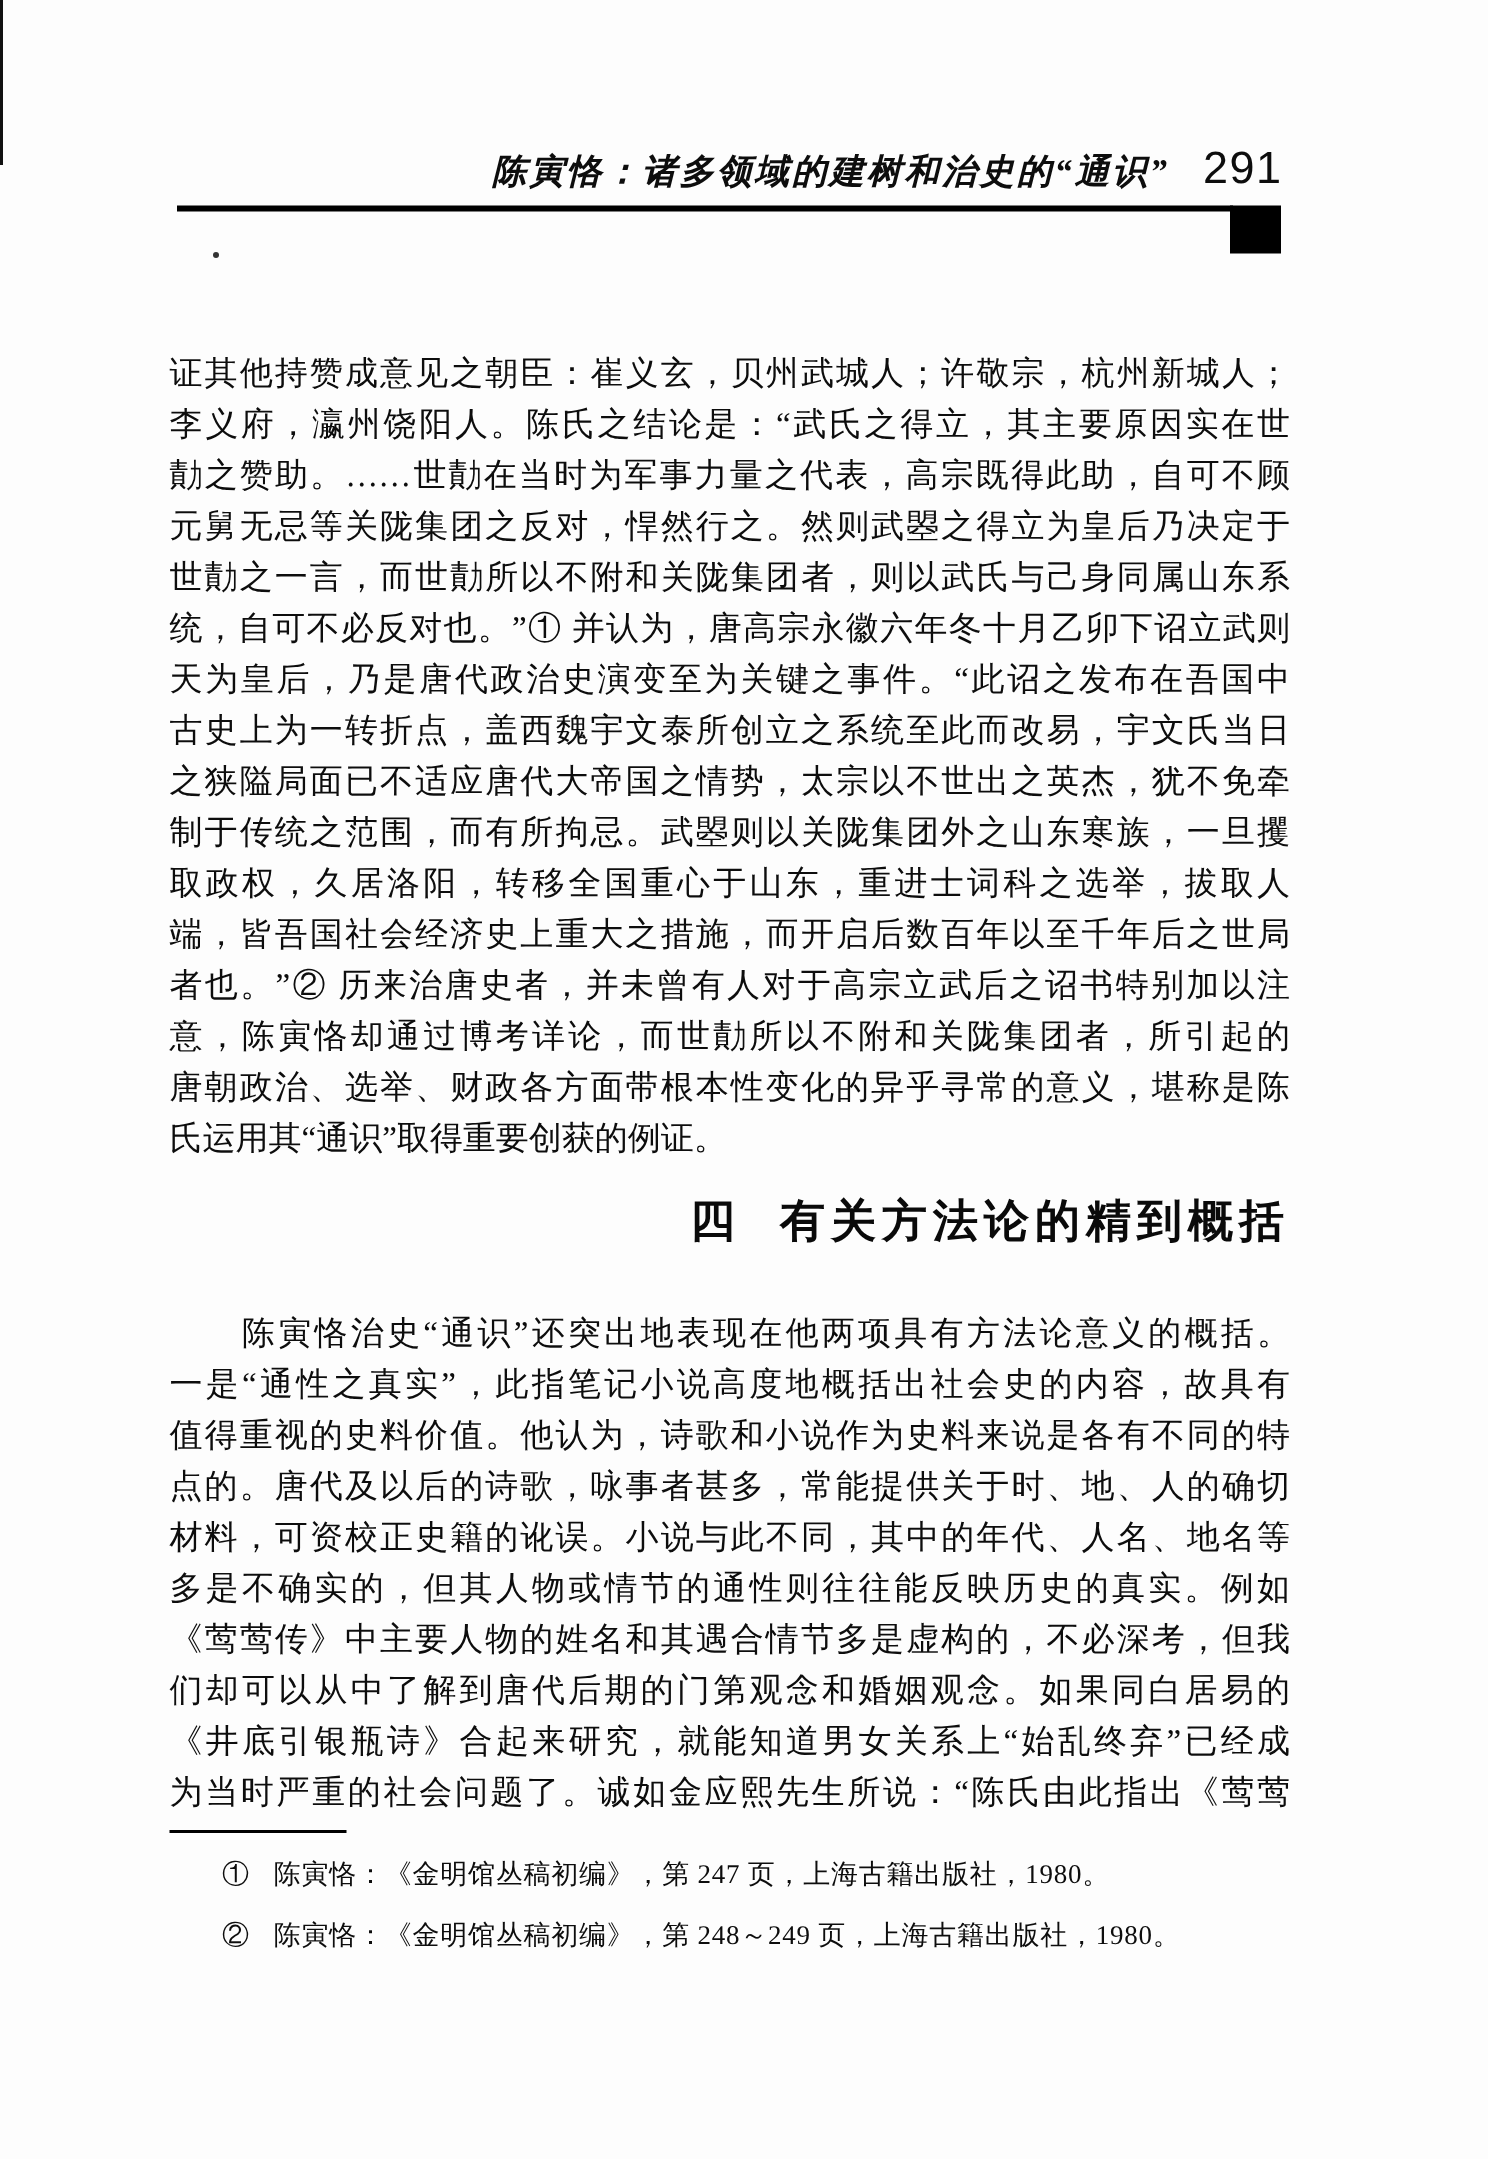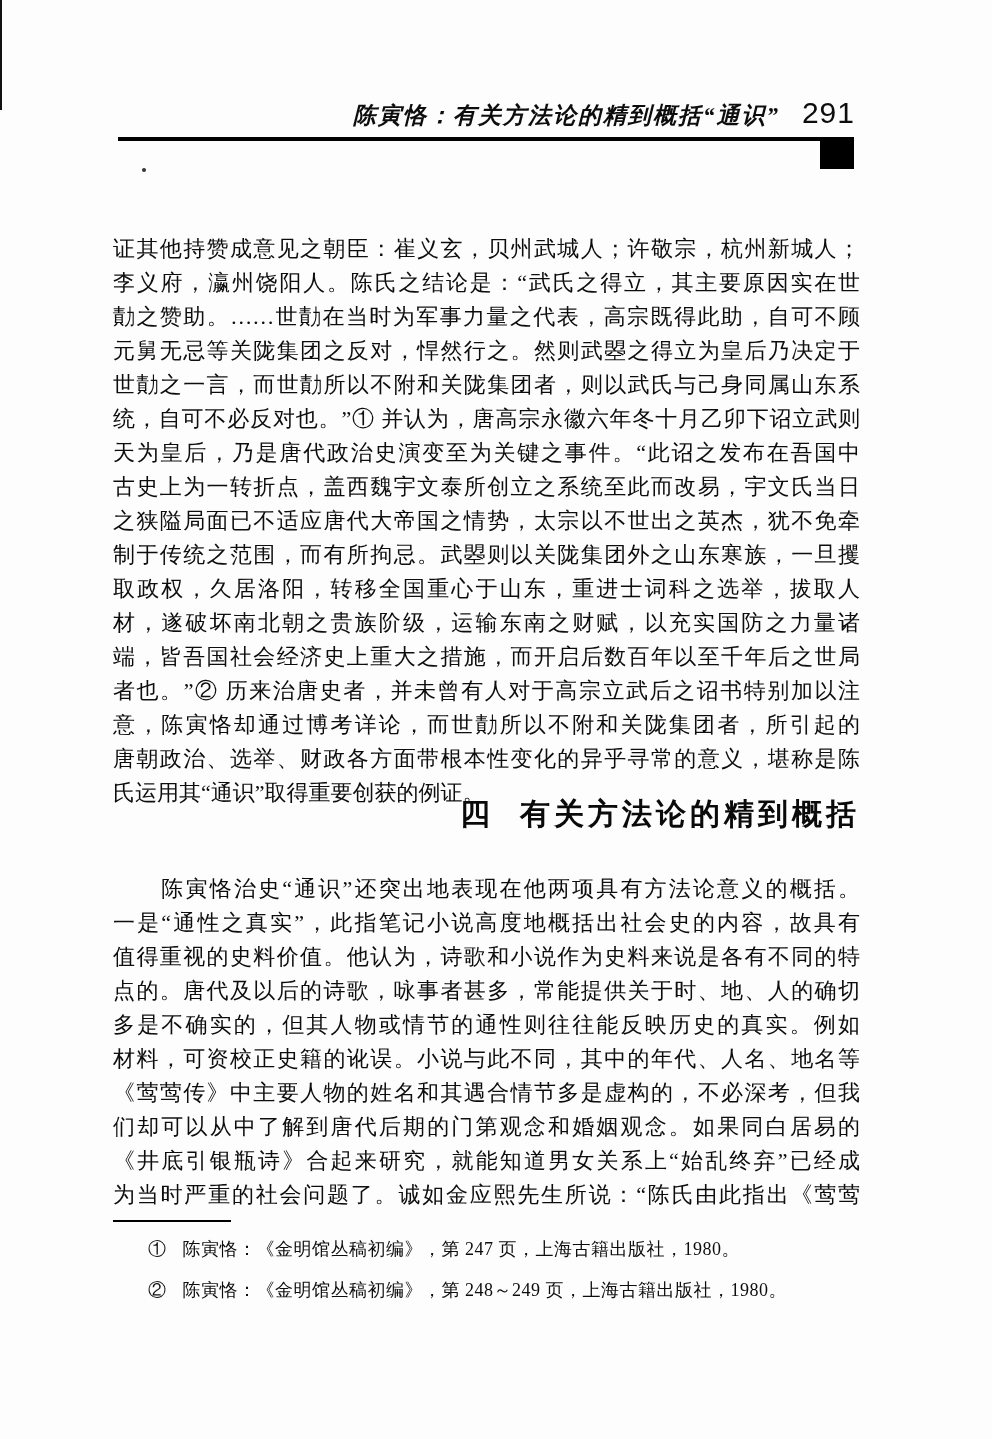--- a/index.html
+++ b/index.html
@@ -75,59 +75,58 @@
   .footnote .fn-text { font-weight: normal; }
 </style>
 </head>
 <body>
 
 <div class="page">
 
   <div class="scan-edge"></div>
 
   <div class="running-head">
-    <span class="rh-title">陈寅恪：有关方法论的精到概括“通识”</span>
+    <span class="rh-title">陈寅恪：诸多领域的建树和治史的“通识”</span>
     <span class="rh-pagenum">291</span>
   </div>
 
   <div class="head-rule"></div>
   <div class="head-block"></div>
   <div class="scan-speckle"></div>
 
   <div class="para para1">
     <div class="bodyline">证其他持赞成意见之朝臣：崔义玄，贝州武城人；许敬宗，杭州新城人；</div>
     <div class="bodyline">李义府，瀛州饶阳人。陈氏之结论是：“武氏之得立，其主要原因实在世</div>
     <div class="bodyline">勣之赞助。……世勣在当时为军事力量之代表，高宗既得此助，自可不顾</div>
     <div class="bodyline">元舅无忌等关陇集团之反对，悍然行之。然则武曌之得立为皇后乃决定于</div>
     <div class="bodyline">世勣之一言，而世勣所以不附和关陇集团者，则以武氏与己身同属山东系</div>
     <div class="bodyline">统，自可不必反对也。”① 并认为，唐高宗永徽六年冬十月乙卯下诏立武则</div>
     <div class="bodyline">天为皇后，乃是唐代政治史演变至为关键之事件。“此诏之发布在吾国中</div>
     <div class="bodyline">古史上为一转折点，盖西魏宇文泰所创立之系统至此而改易，宇文氏当日</div>
     <div class="bodyline">之狭隘局面已不适应唐代大帝国之情势，太宗以不世出之英杰，犹不免牵</div>
     <div class="bodyline">制于传统之范围，而有所拘忌。武曌则以关陇集团外之山东寒族，一旦攫</div>
     <div class="bodyline">取政权，久居洛阳，转移全国重心于山东，重进士词科之选举，拔取人</div>
-    <div class="bodyline">材，遂破坏南北朝之贵族阶级，运输东南之财赋，以充实国防之力量诸</div>
     <div class="bodyline">端，皆吾国社会经济史上重大之措施，而开启后数百年以至千年后之世局</div>
     <div class="bodyline">者也。”② 历来治唐史者，并未曾有人对于高宗立武后之诏书特别加以注</div>
     <div class="bodyline">意，陈寅恪却通过博考详论，而世勣所以不附和关陇集团者，所引起的</div>
     <div class="bodyline">唐朝政治、选举、财政各方面带根本性变化的异乎寻常的意义，堪称是陈</div>
     <div class="bodyline end">氏运用其“通识”取得重要创获的例证。</div>
   </div>
 
   <div class="section-heading">
     <span class="sec-num">四</span><span class="sec-title">有关方法论的精到概括</span>
   </div>
 
   <div class="para para2">
     <div class="bodyline">　　陈寅恪治史“通识”还突出地表现在他两项具有方法论意义的概括。</div>
     <div class="bodyline">一是“通性之真实”，此指笔记小说高度地概括出社会史的内容，故具有</div>
     <div class="bodyline">值得重视的史料价值。他认为，诗歌和小说作为史料来说是各有不同的特</div>
     <div class="bodyline">点的。唐代及以后的诗歌，咏事者甚多，常能提供关于时、地、人的确切</div>
+    <div class="bodyline">材料，可资校正史籍的讹误。小说与此不同，其中的年代、人名、地名等</div>
     <div class="bodyline">多是不确实的，但其人物或情节的通性则往往能反映历史的真实。例如</div>
-    <div class="bodyline">材料，可资校正史籍的讹误。小说与此不同，其中的年代、人名、地名等</div>
     <div class="bodyline">《莺莺传》中主要人物的姓名和其遇合情节多是虚构的，不必深考，但我</div>
     <div class="bodyline">们却可以从中了解到唐代后期的门第观念和婚姻观念。如果同白居易的</div>
     <div class="bodyline">《井底引银瓶诗》合起来研究，就能知道男女关系上“始乱终弃”已经成</div>
     <div class="bodyline">为当时严重的社会问题了。诚如金应熙先生所说：“陈氏由此指出《莺莺</div>
   </div>
 
   <div class="footnote-rule"></div>
 
   <div class="footnotes">
     <div class="footnote">

